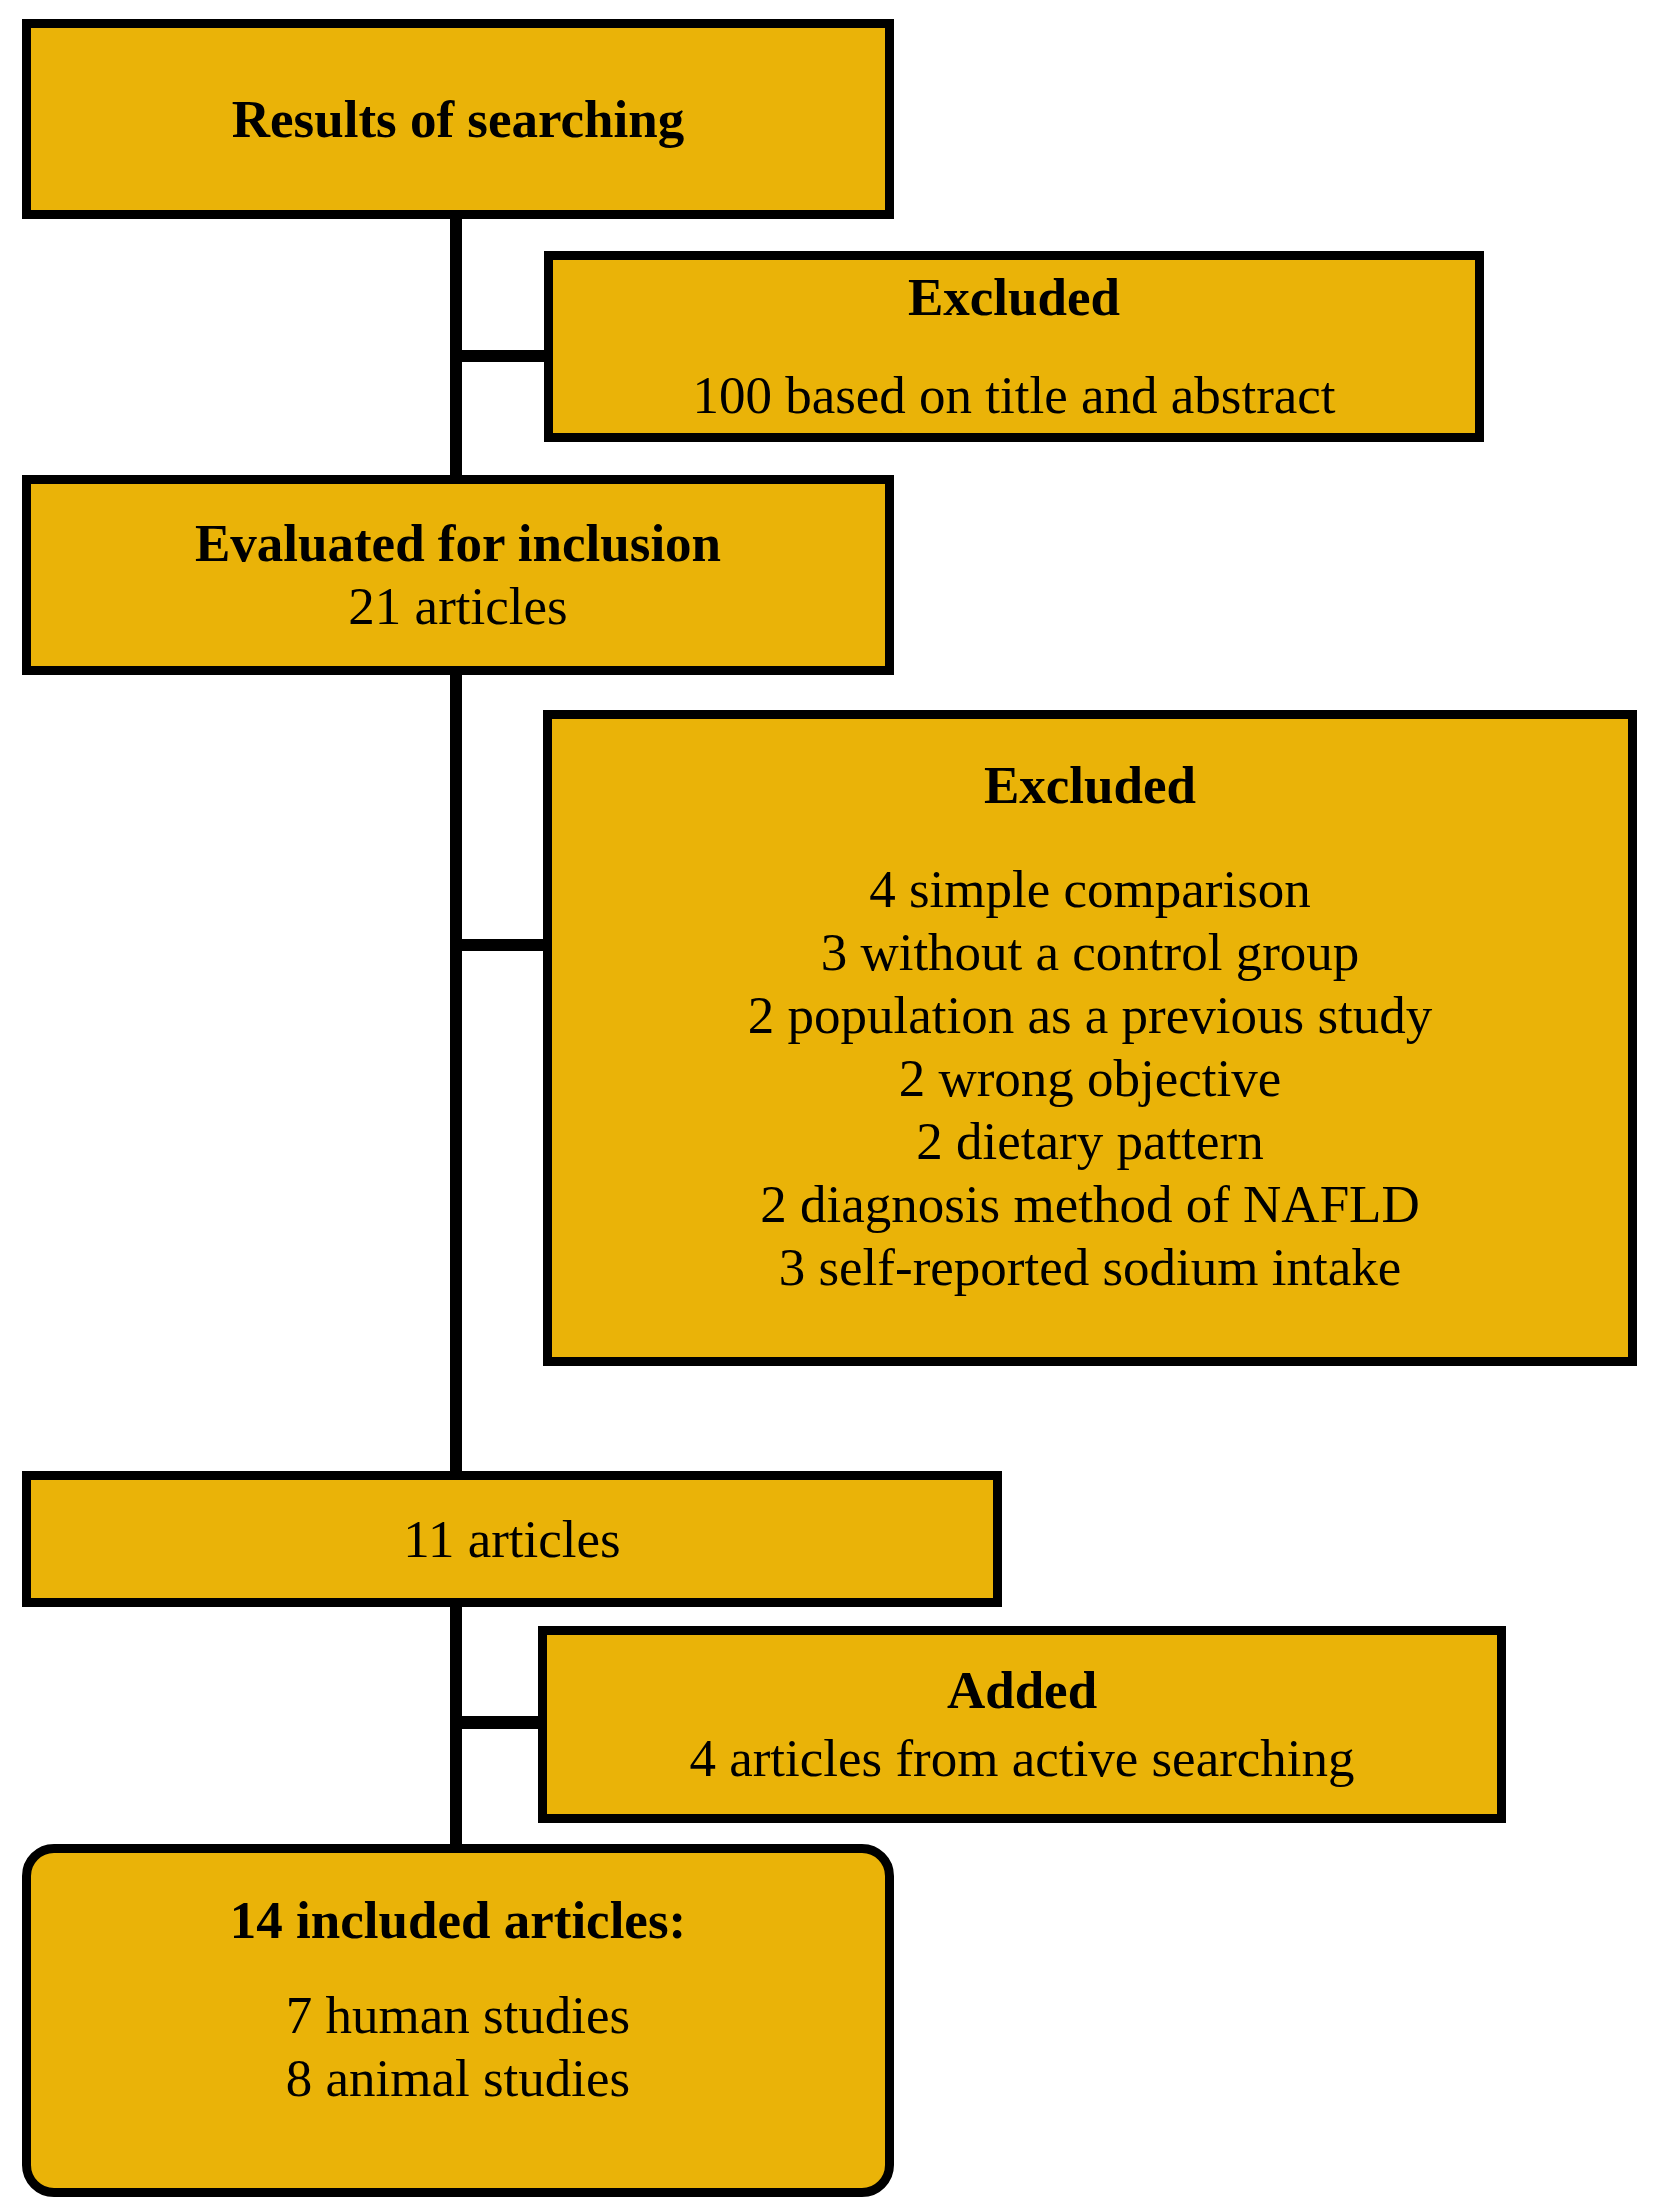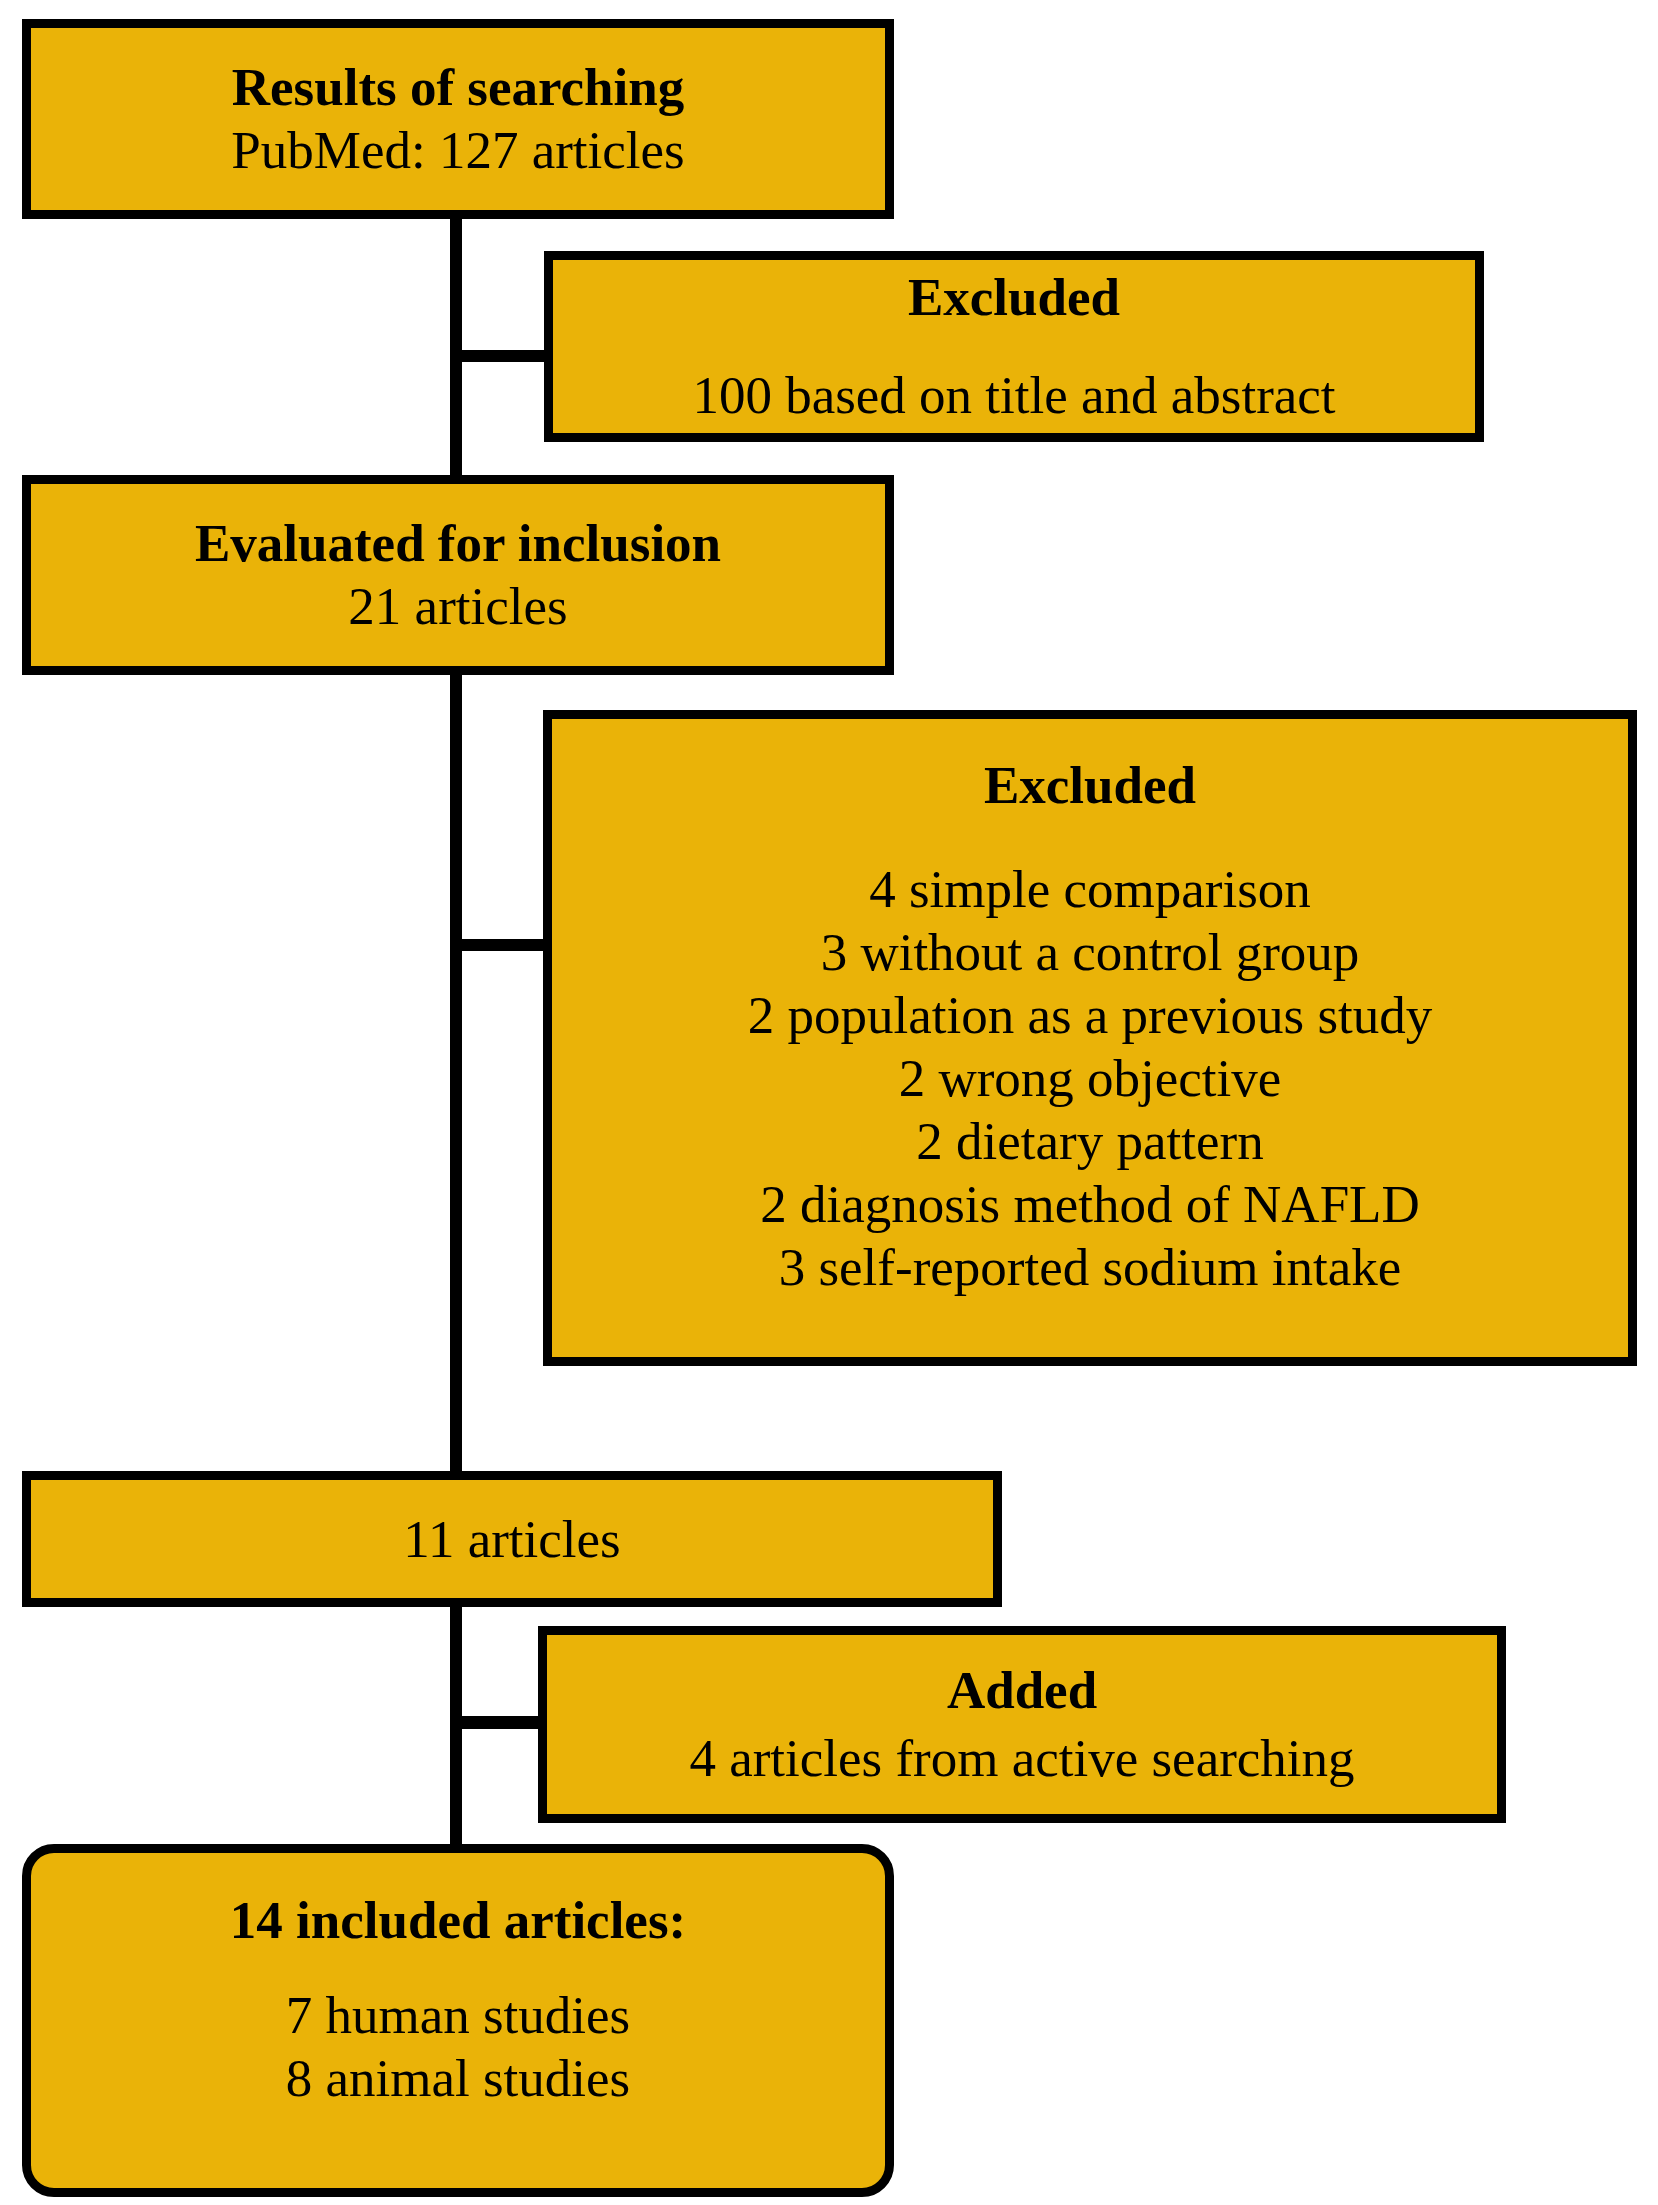--- a/index.html
+++ b/index.html
@@ -62,21 +62,20 @@
 
 <div id="figure">
 
   <div class="line" id="spine"></div>
   <div class="line" id="connector1"></div>
   <div class="line" id="connector2"></div>
   <div class="line" id="connector3"></div>
 
   <div class="fbox" id="box-results">
     <div class="title">Results of searching</div>
-    <div class="body-line">PubMed: 127 articles</div>
   </div>
 
   <div class="fbox" id="box-excluded1">
     <div class="title">Excluded</div>
     <div class="body-line">100 based on title and abstract</div>
   </div>
 
   <div class="fbox" id="box-evaluated">
     <div class="title">Evaluated for inclusion</div>
     <div class="body-line">21 articles</div>

